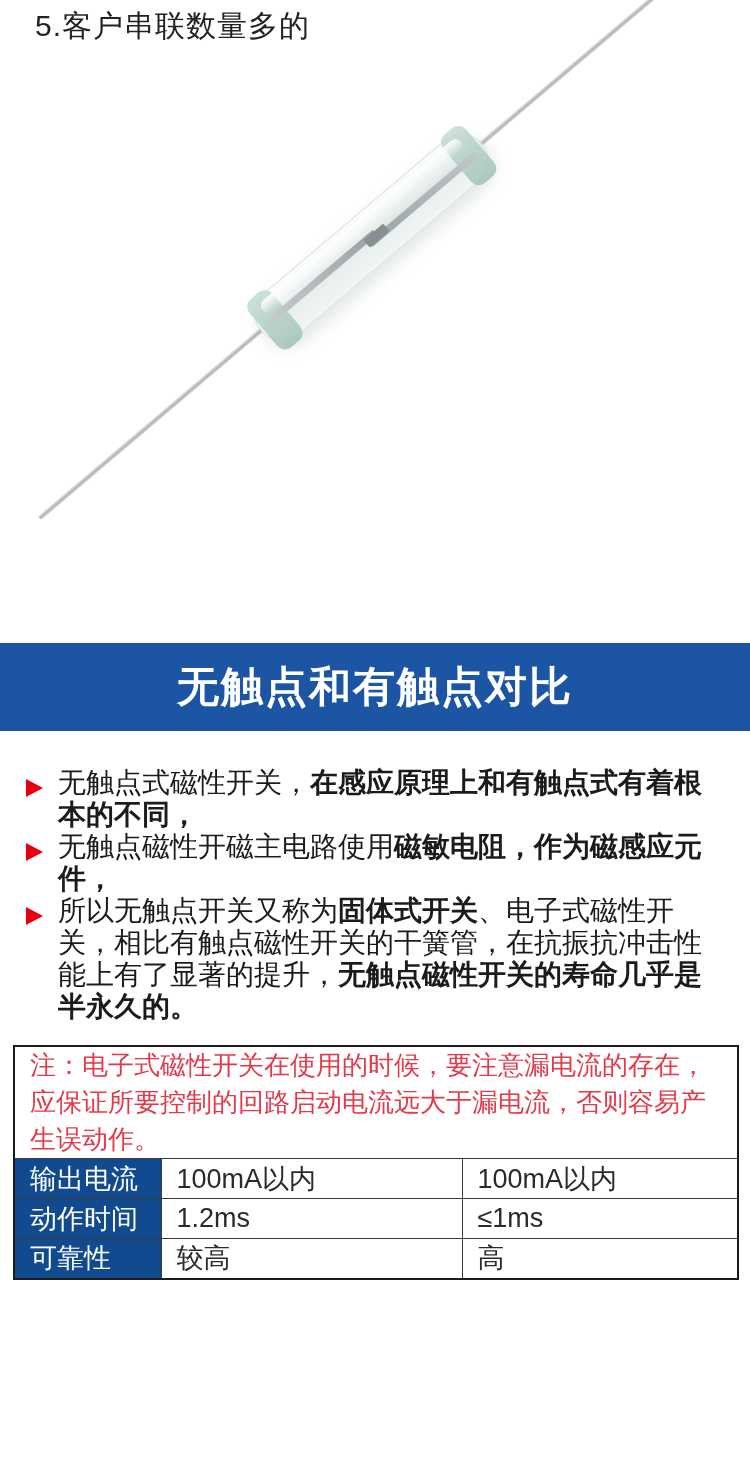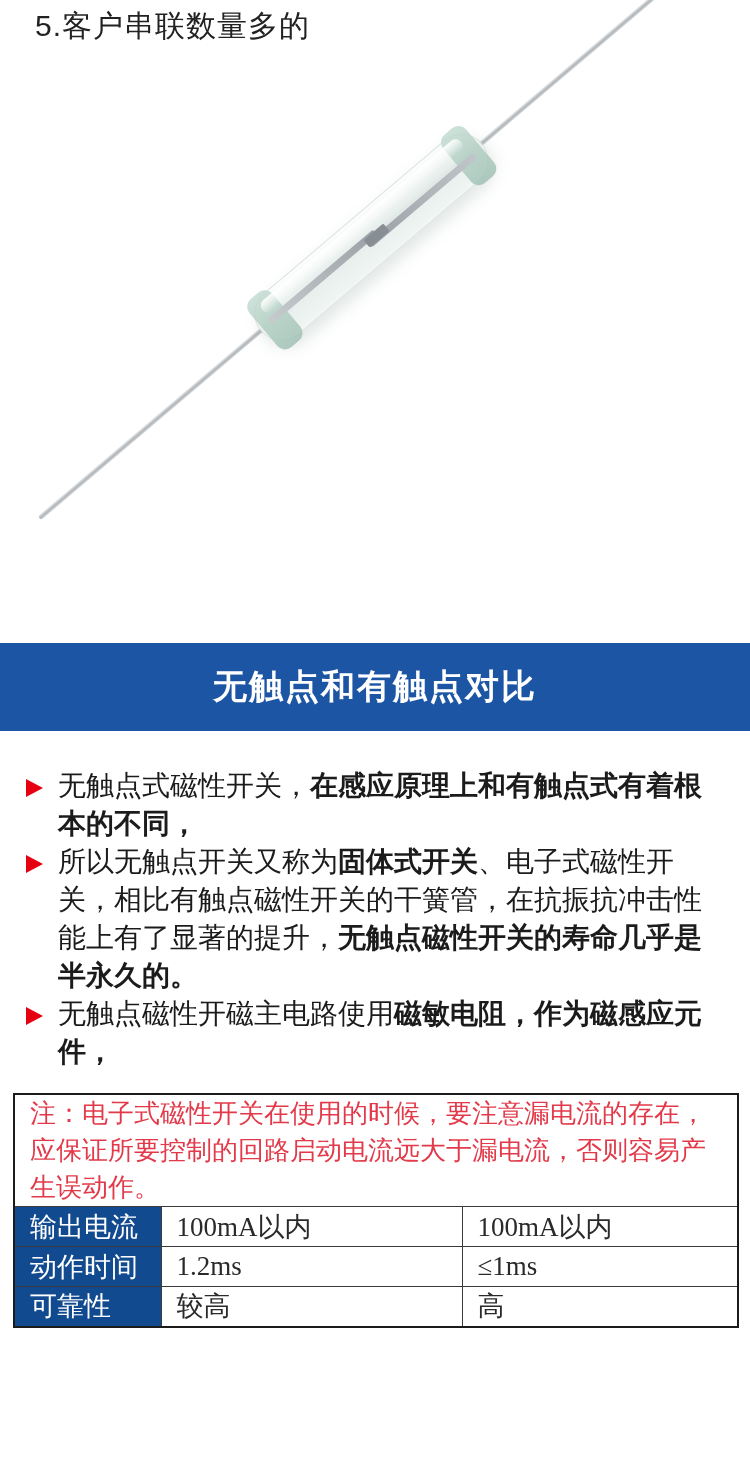--- a/index.html
+++ b/index.html
@@ -43,44 +43,44 @@
   .reed.right { right:12px; top:27px; width:138px;
     background:linear-gradient(90deg,#9aa1a6,#c0c5c9); }
   .reed-overlap { position:absolute; left:136px; top:23px; width:26px; height:10px;
     background:#878e94; border-radius:2px; }
 
   
   .banner {
     margin-top:23px; width:750px; height:88px;
     display:flex; align-items:center; justify-content:center;
   }
-  .banner-title { color:#ffffff; font-size:34px; font-weight:700; letter-spacing:2px; }
+  .banner-title { color:#ffffff; font-size:42px; font-weight:700; letter-spacing:2px; }
 
   
   .bullets { margin:36px 26px 0 26px; }
-  .bullet { position:relative; padding-left:32px; font-size:28px; line-height:38px;
+  .bullet { position:relative; padding-left:32px; font-size:28px; line-height:32px;
     color:#1b1b1b; }
   .bullet .arrow {
     position:absolute; left:0; top:12px; width:0; height:0;
     border-left:17px solid #e60012; border-top:9px solid transparent;
     border-bottom:9px solid transparent;
   }
   .bullet b { font-weight:700; }
 
   
   table.spec { margin:22px 13px 0 13px; width:724px; border-collapse:collapse;
     table-layout:fixed; font-size:27px; color:#2a2a2a; border:2px solid #1b1b1b; }
   table.spec td, table.spec th { border:1px solid #3a3a3a; padding:0 10px 0 15px;
     text-align:left; font-weight:400; vertical-align:middle; }
   th.lbl { background:#114a8e; color:#ffffff; padding-left:14px; }
   tr.h-head { height:53px; }
   tr.h-leak { height:82px; }
   tr.h-leak td, tr.h-leak th { vertical-align:top; padding-top:7px; }
   tr.h-note { height:78px; }
-  tr.h-std  { height:40px;font-family:Liberation Serif, serif; }
+  tr.h-std  { height:40px; }
   td.note-cell { color:#e23a4a; font-size:26px; line-height:37px; padding:4px 10px 4px 14px;margin-top:13px; }
   .leak-line { display:block; line-height:37px; }
 </style>
 </head>
 <body>
 
 <div class="hero">
   <h1 class="page-heading">5.客户串联数量多的</h1>
   <div class="switch-wrap">
     <div class="wire"></div>
@@ -93,22 +93,22 @@
     </div>
   </div>
 </div>
 
 <div class="banner" style="background: rgb(28, 85, 164);">
   <div class="banner-title">无触点和有触点对比</div>
 </div>
 
 <div class="bullets">
     <div class="bullet"><span class="arrow"></span><span>无触点式磁性开关，</span><b>在感应原理上和有触点式有着根本的不同，</b></div>
+    <div class="bullet"><span class="arrow"></span><span>无触点磁性开磁主电路使用</span><b>磁敏电阻，作为磁感应元件，</b></div>
     <div class="bullet"><span class="arrow"></span><span>所以无触点开关又称为</span><b>固体式开关</b><span>、电子式磁性开关，相比有触点磁性开关的干簧管，在抗振抗冲击性能上有了显著的提升，</span><b>无触点磁性开关的寿命几乎是半永久的。</b></div>
-    <div class="bullet"><span class="arrow"></span><span>无触点磁性开磁主电路使用</span><b>磁敏电阻，作为磁感应元件，</b></div>
   </div>
 
 <table class="spec">
   <colgroup>
       <col style="width:147px">
       <col style="width:301px">
       <col style="width:276px">
     </colgroup>
   <tbody>
       <tr class="h-note">

